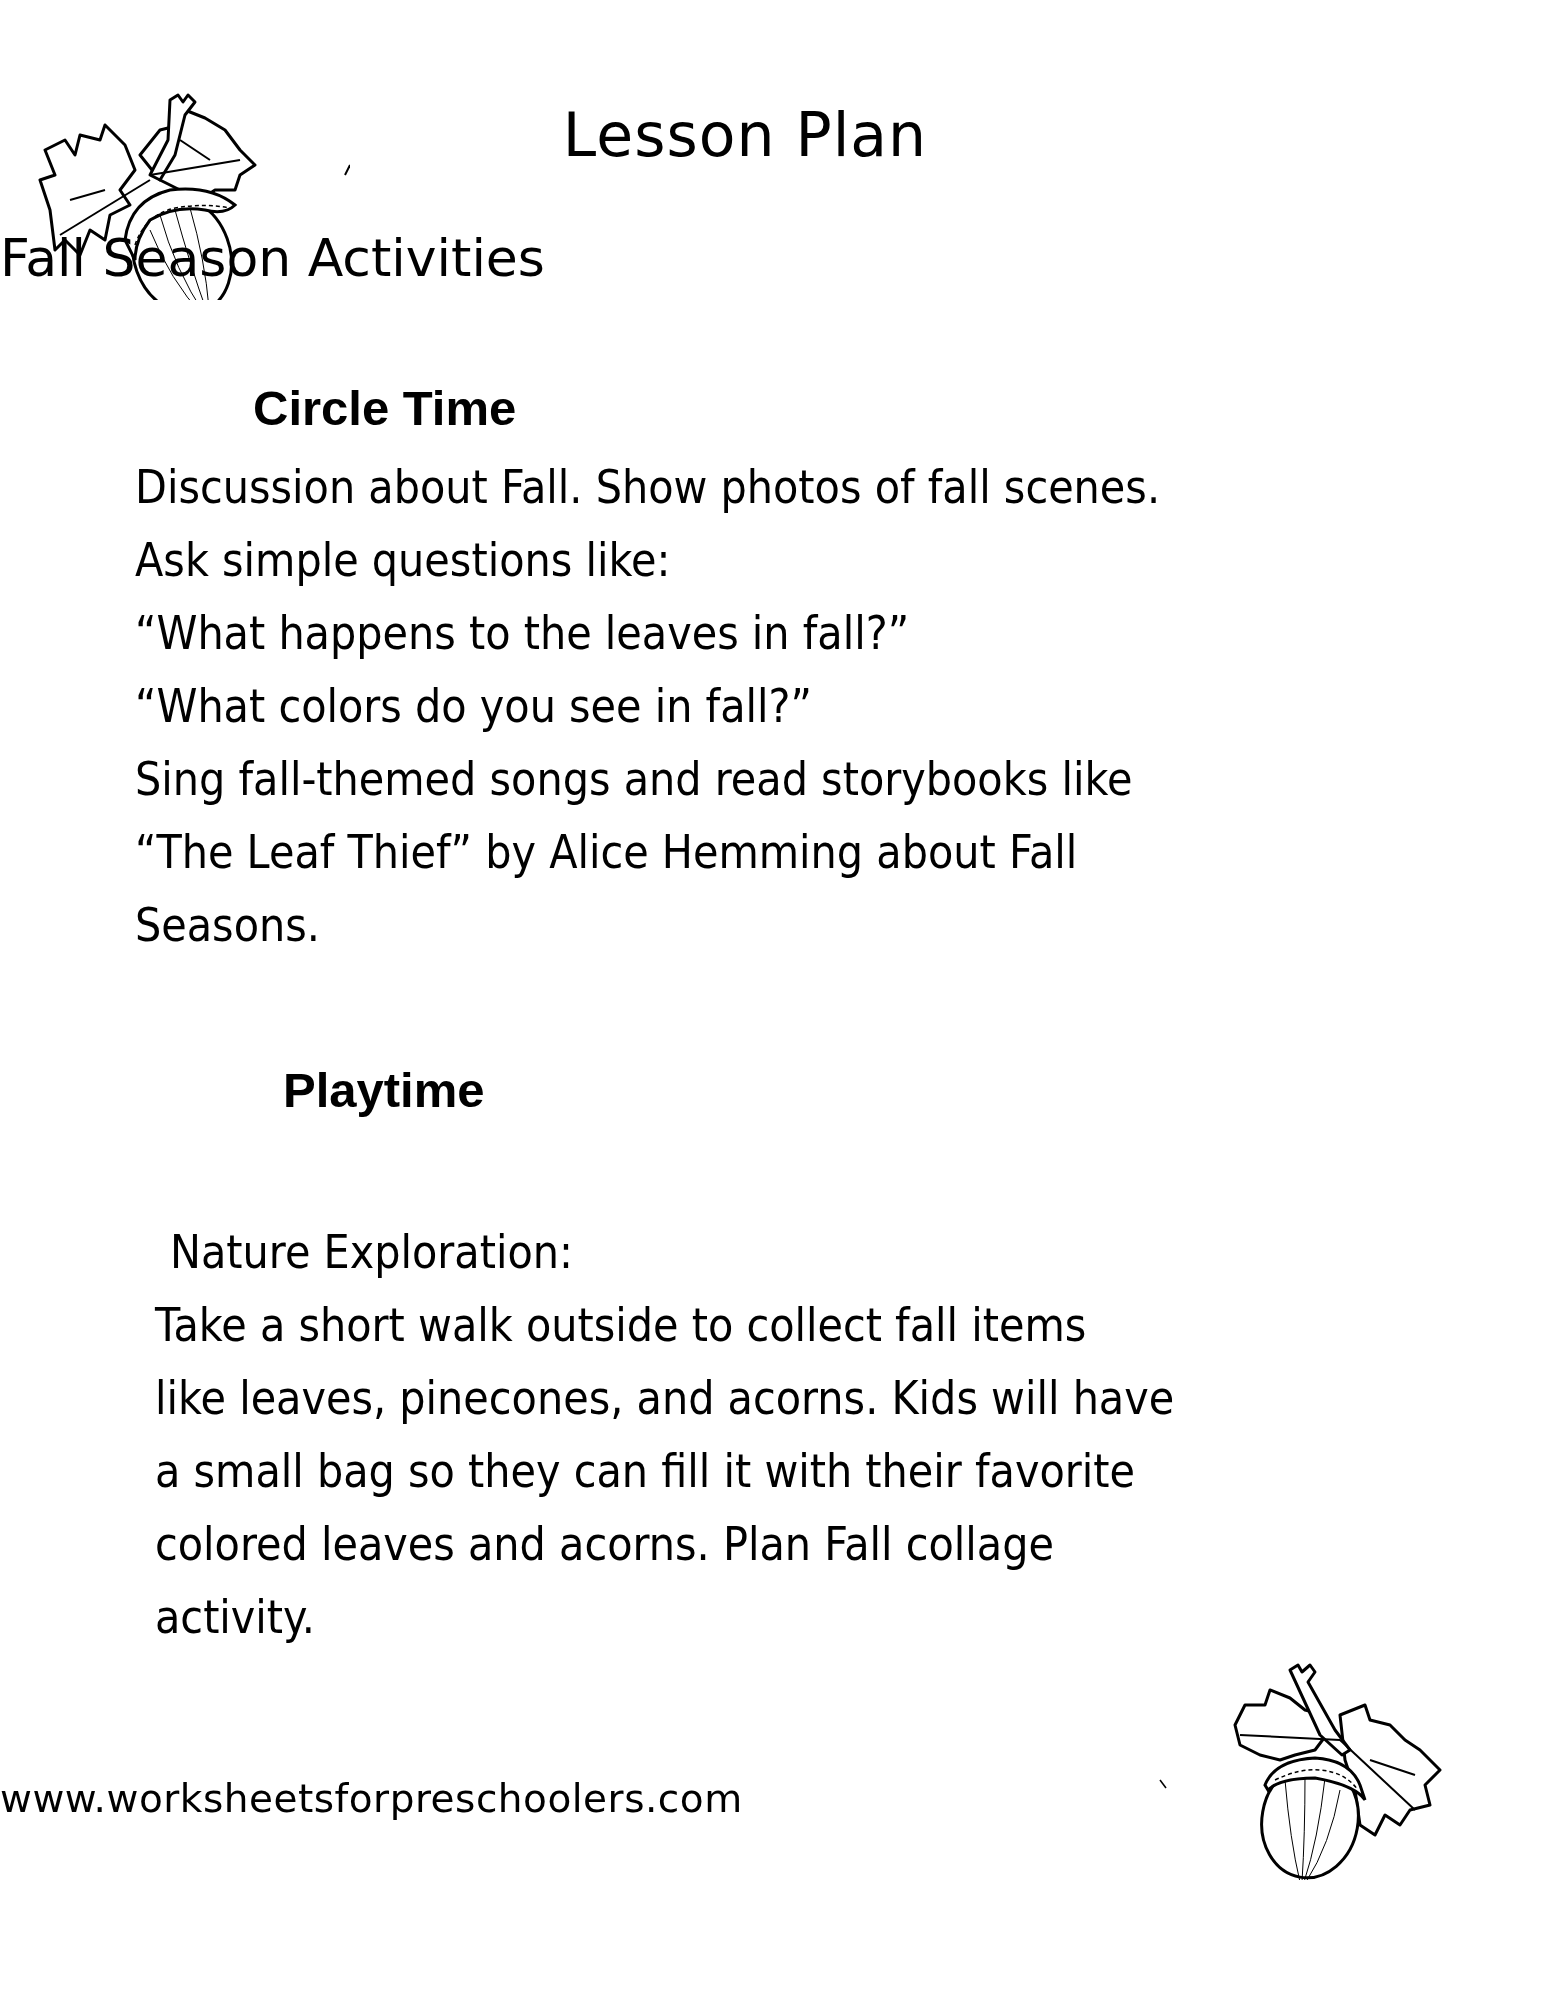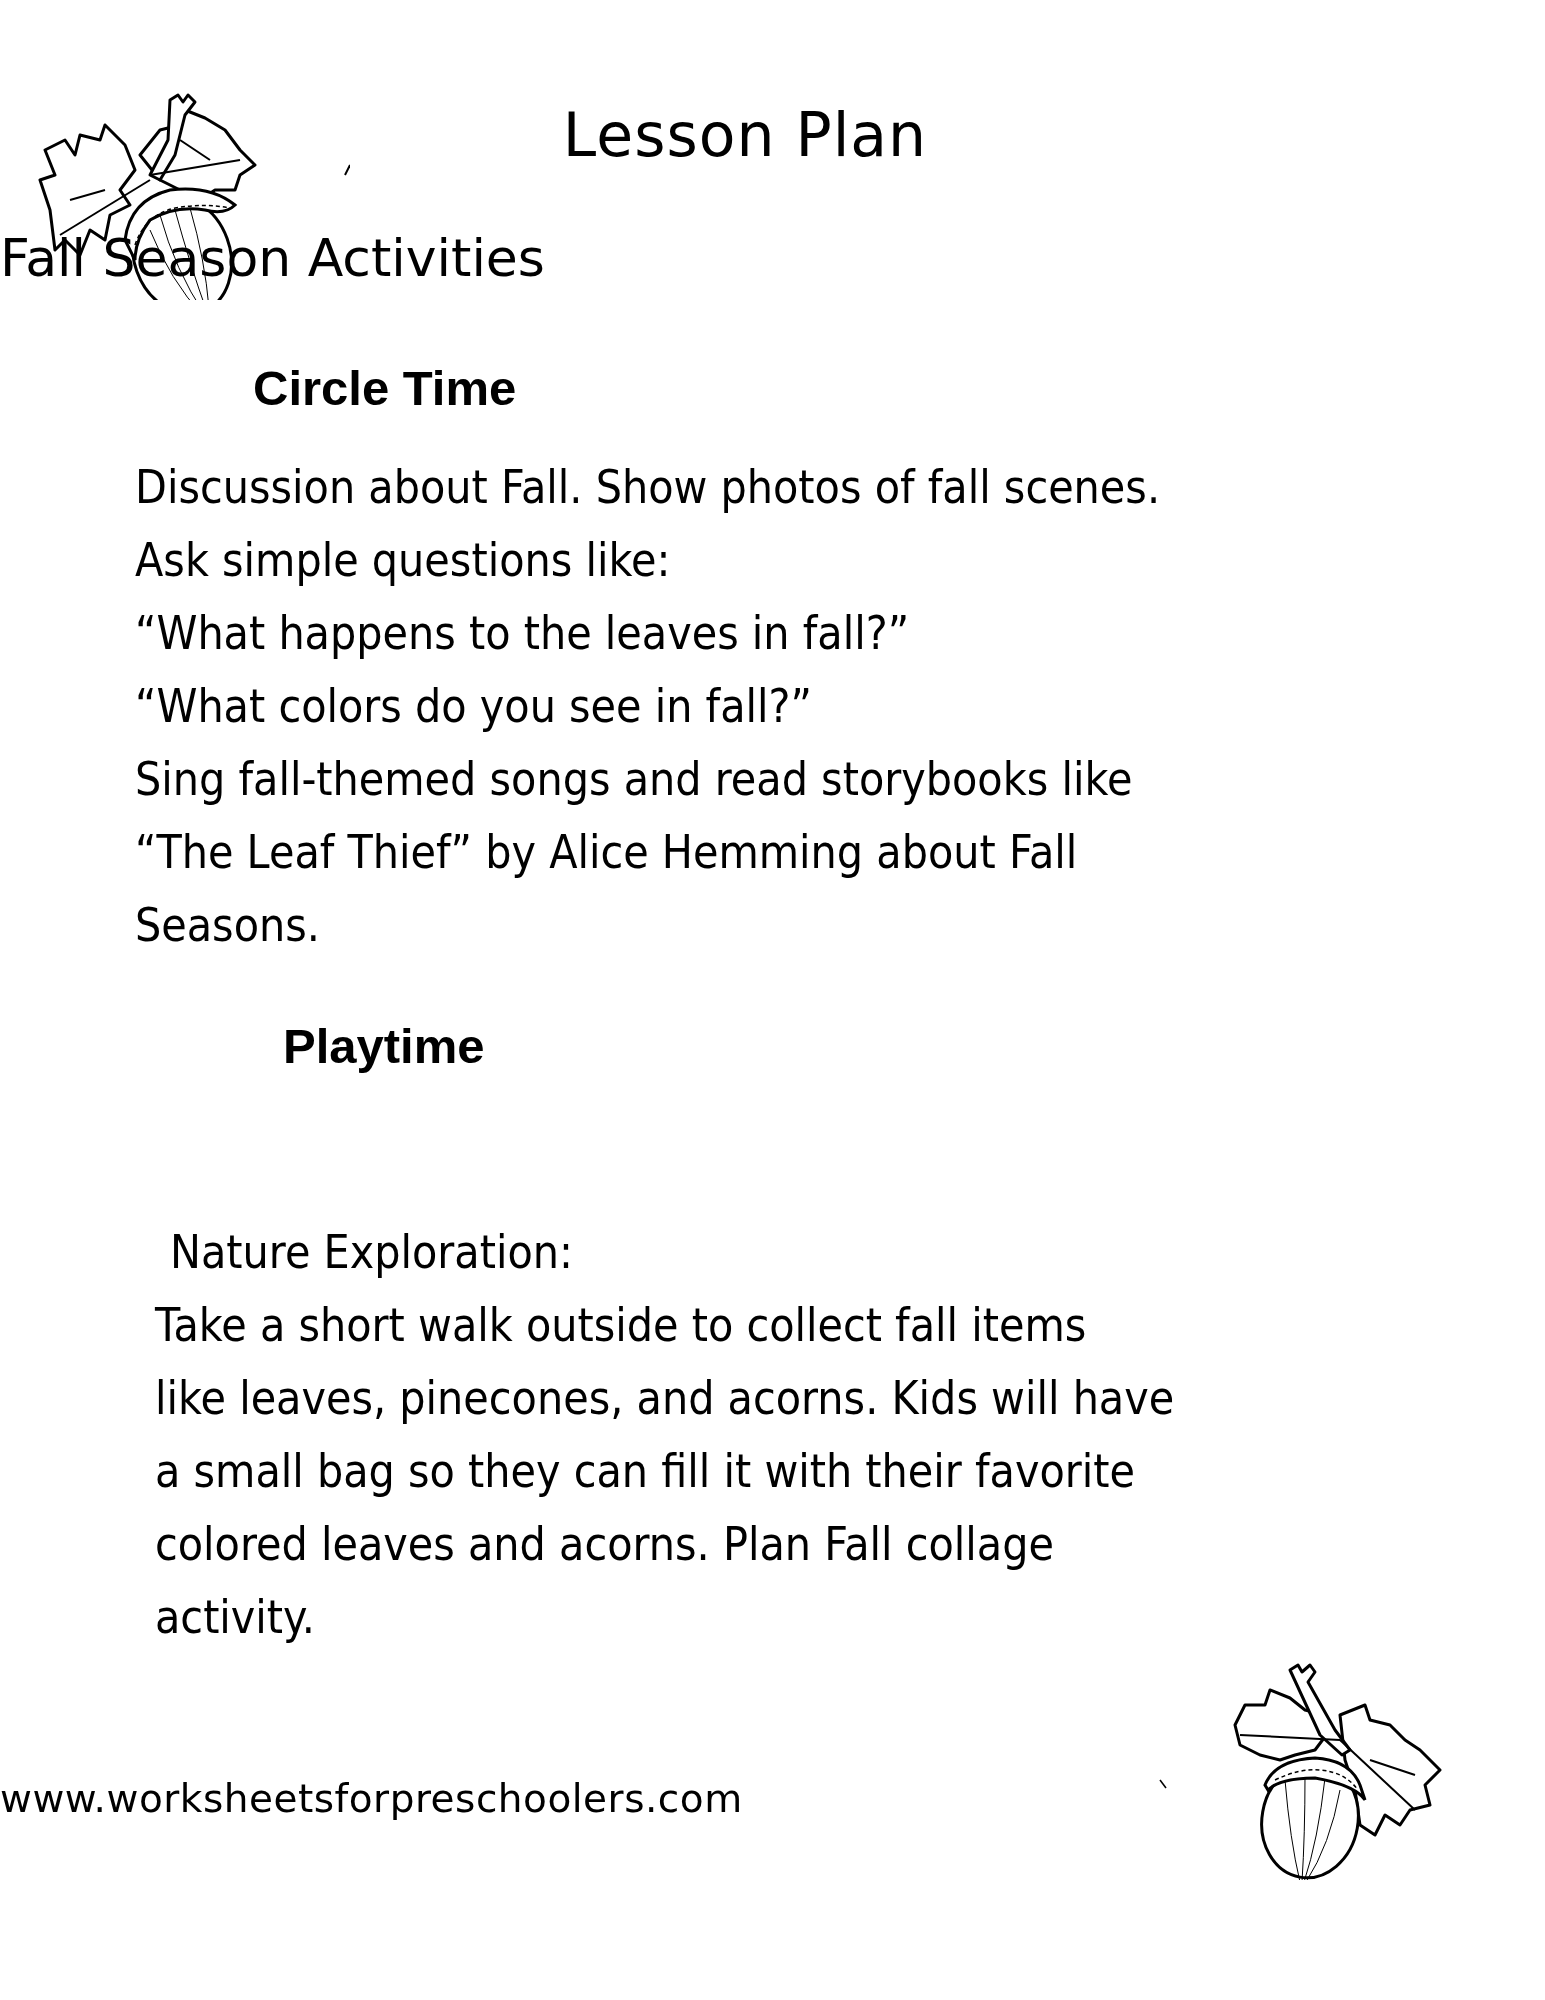--- a/index.html
+++ b/index.html
@@ -35,32 +35,32 @@
     <path d="M140 190 Q160 240 193 276"></path>
   </g>
   <path d="M115 200 Q120 160 160 150 Q200 145 225 165 Q215 175 195 170 Q165 165 140 180 Q125 200 125 220 Z" fill="#fff" stroke="#000" stroke-width="3"></path>
   <path d="M125 205 Q135 175 165 168 Q195 163 220 168" fill="none" stroke="#000" stroke-width="1.5" stroke-dasharray="4 3"></path>
   <path d="M340 125 L335 135" stroke="#000" stroke-width="2"></path>
 </svg>
 
 <div class="abs title">Lesson Plan</div>
 <div class="abs subtitle">Fall Season Activities</div>
 
-<div class="abs heading" style="left:253px; top:360px;">Circle Time</div>
+<div class="abs heading" style="left:253px; top:380px;">Circle Time</div>
 <div>
   <div class="abs body-line" style="left:135px; top:460px;">Discussion about Fall. Show photos of fall scenes.</div>
   <div class="abs body-line" style="left:135px; top:533px;">Ask simple questions like:</div>
   <div class="abs body-line" style="left:135px; top:606px;">“What happens to the leaves in fall?”</div>
   <div class="abs body-line" style="left:135px; top:679px;">“What colors do you see in fall?”</div>
   <div class="abs body-line" style="left:135px; top:752px;">Sing fall-themed songs and read storybooks like</div>
   <div class="abs body-line" style="left:135px; top:825px;">“The Leaf Thief” by  Alice Hemming about Fall</div>
   <div class="abs body-line" style="left:135px; top:898px;">Seasons.</div>
 </div>
 
-<div class="abs heading" style="left:283px; top:1018px;">Playtime</div>
+<div class="abs heading" style="left:283px; top:1062px;">Playtime</div>
 <div class="abs body-line" style="left:170px; top:1225px;">Nature Exploration:</div>
 <div>
   <div class="abs body-line" style="left:155px; top:1298px;">Take a short walk outside to collect fall items</div>
   <div class="abs body-line" style="left:155px; top:1371px;">like leaves, pinecones, and acorns. Kids will have</div>
   <div class="abs body-line" style="left:155px; top:1444px;">a small bag so they can fill it with their favorite</div>
   <div class="abs body-line" style="left:155px; top:1517px;">colored leaves and acorns. Plan Fall collage</div>
   <div class="abs body-line" style="left:155px; top:1590px;">activity.</div>
 </div>
 
 <svg class="acorn" style="left:1140px; top:1620px;" width="340" height="260" viewBox="0 0 340 260">

